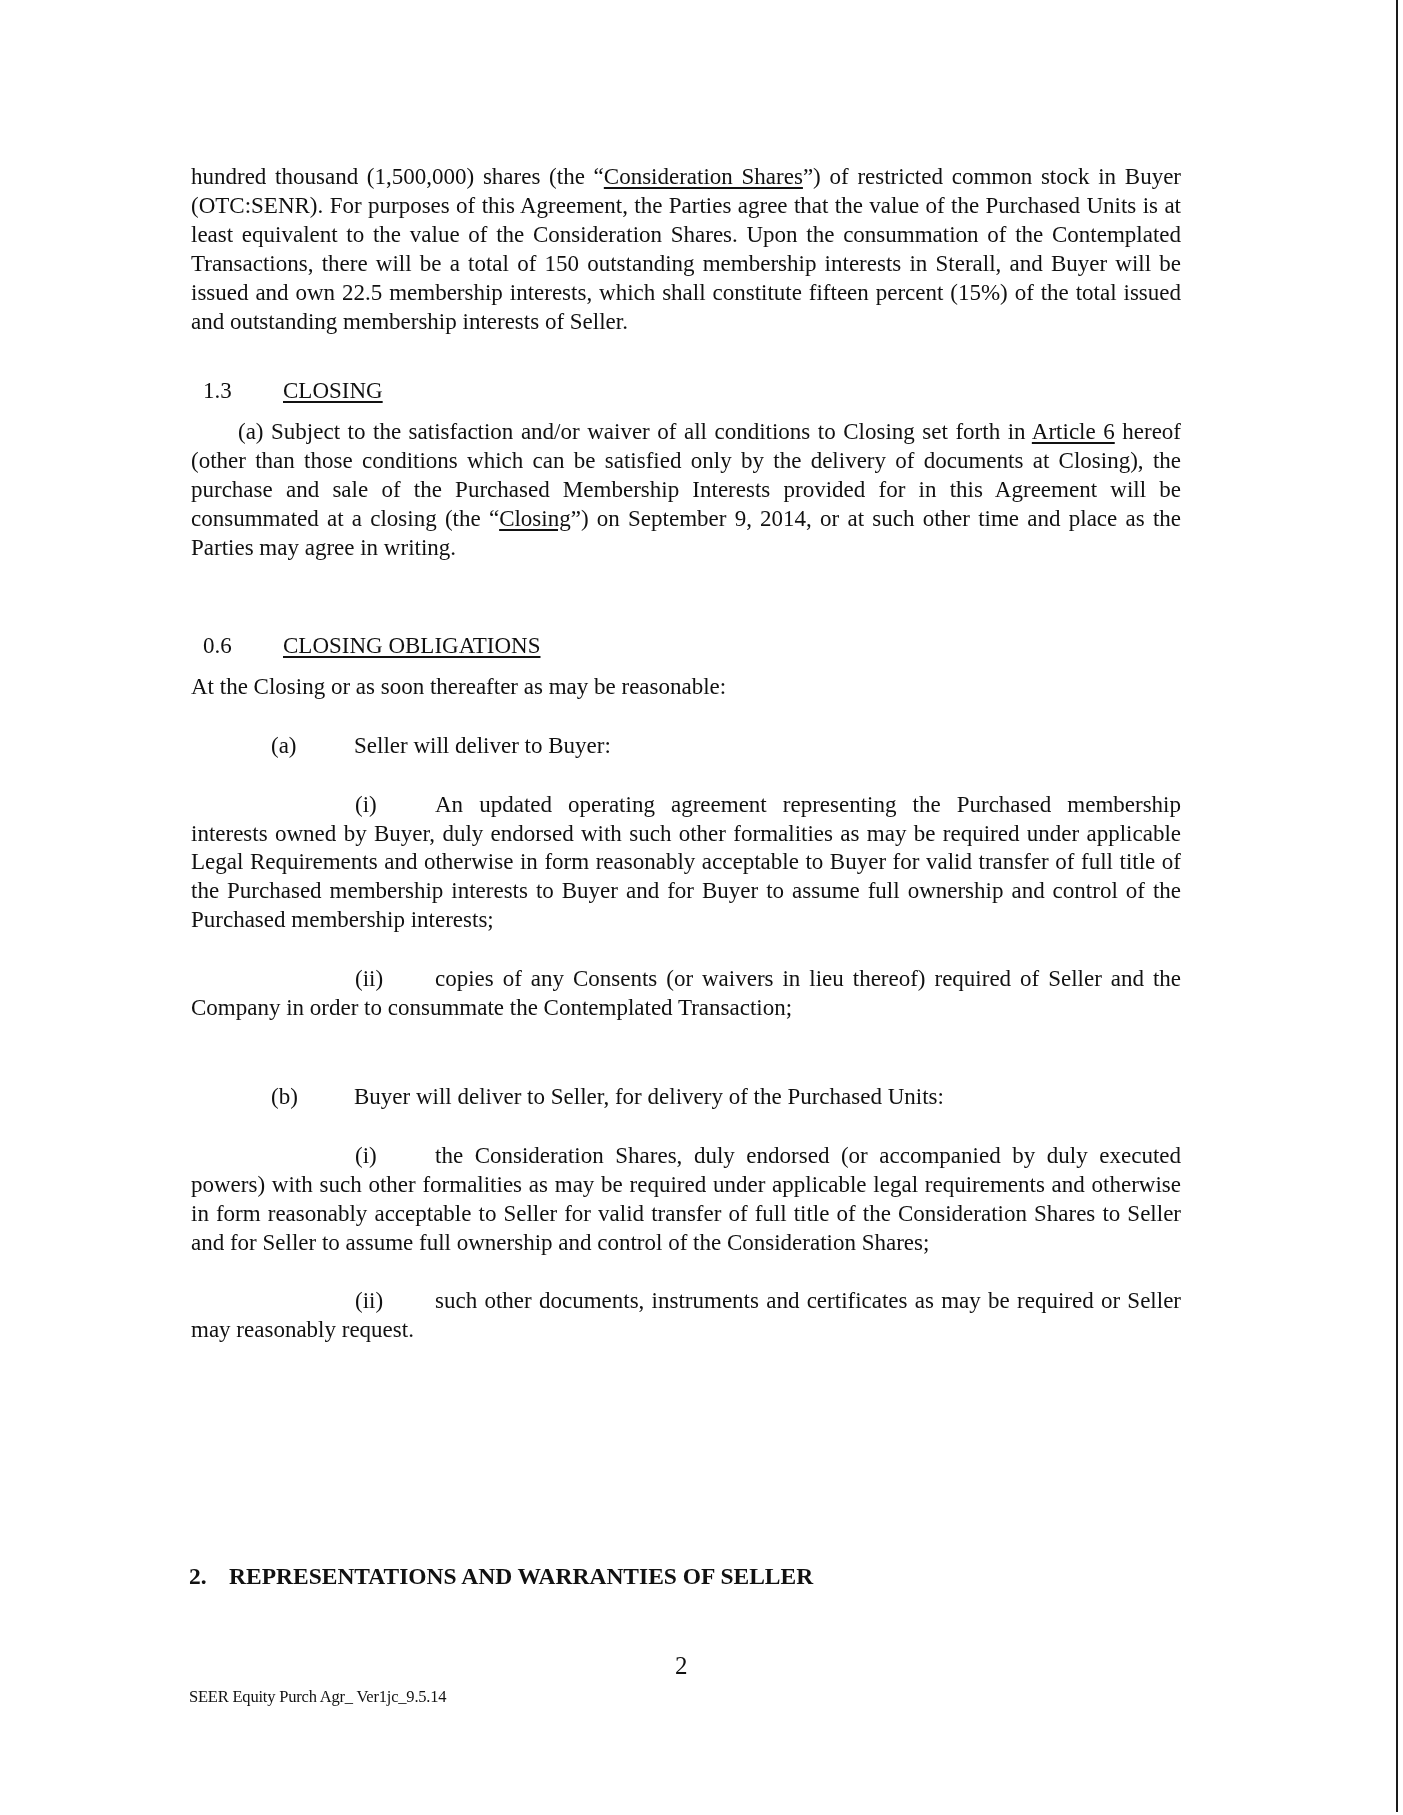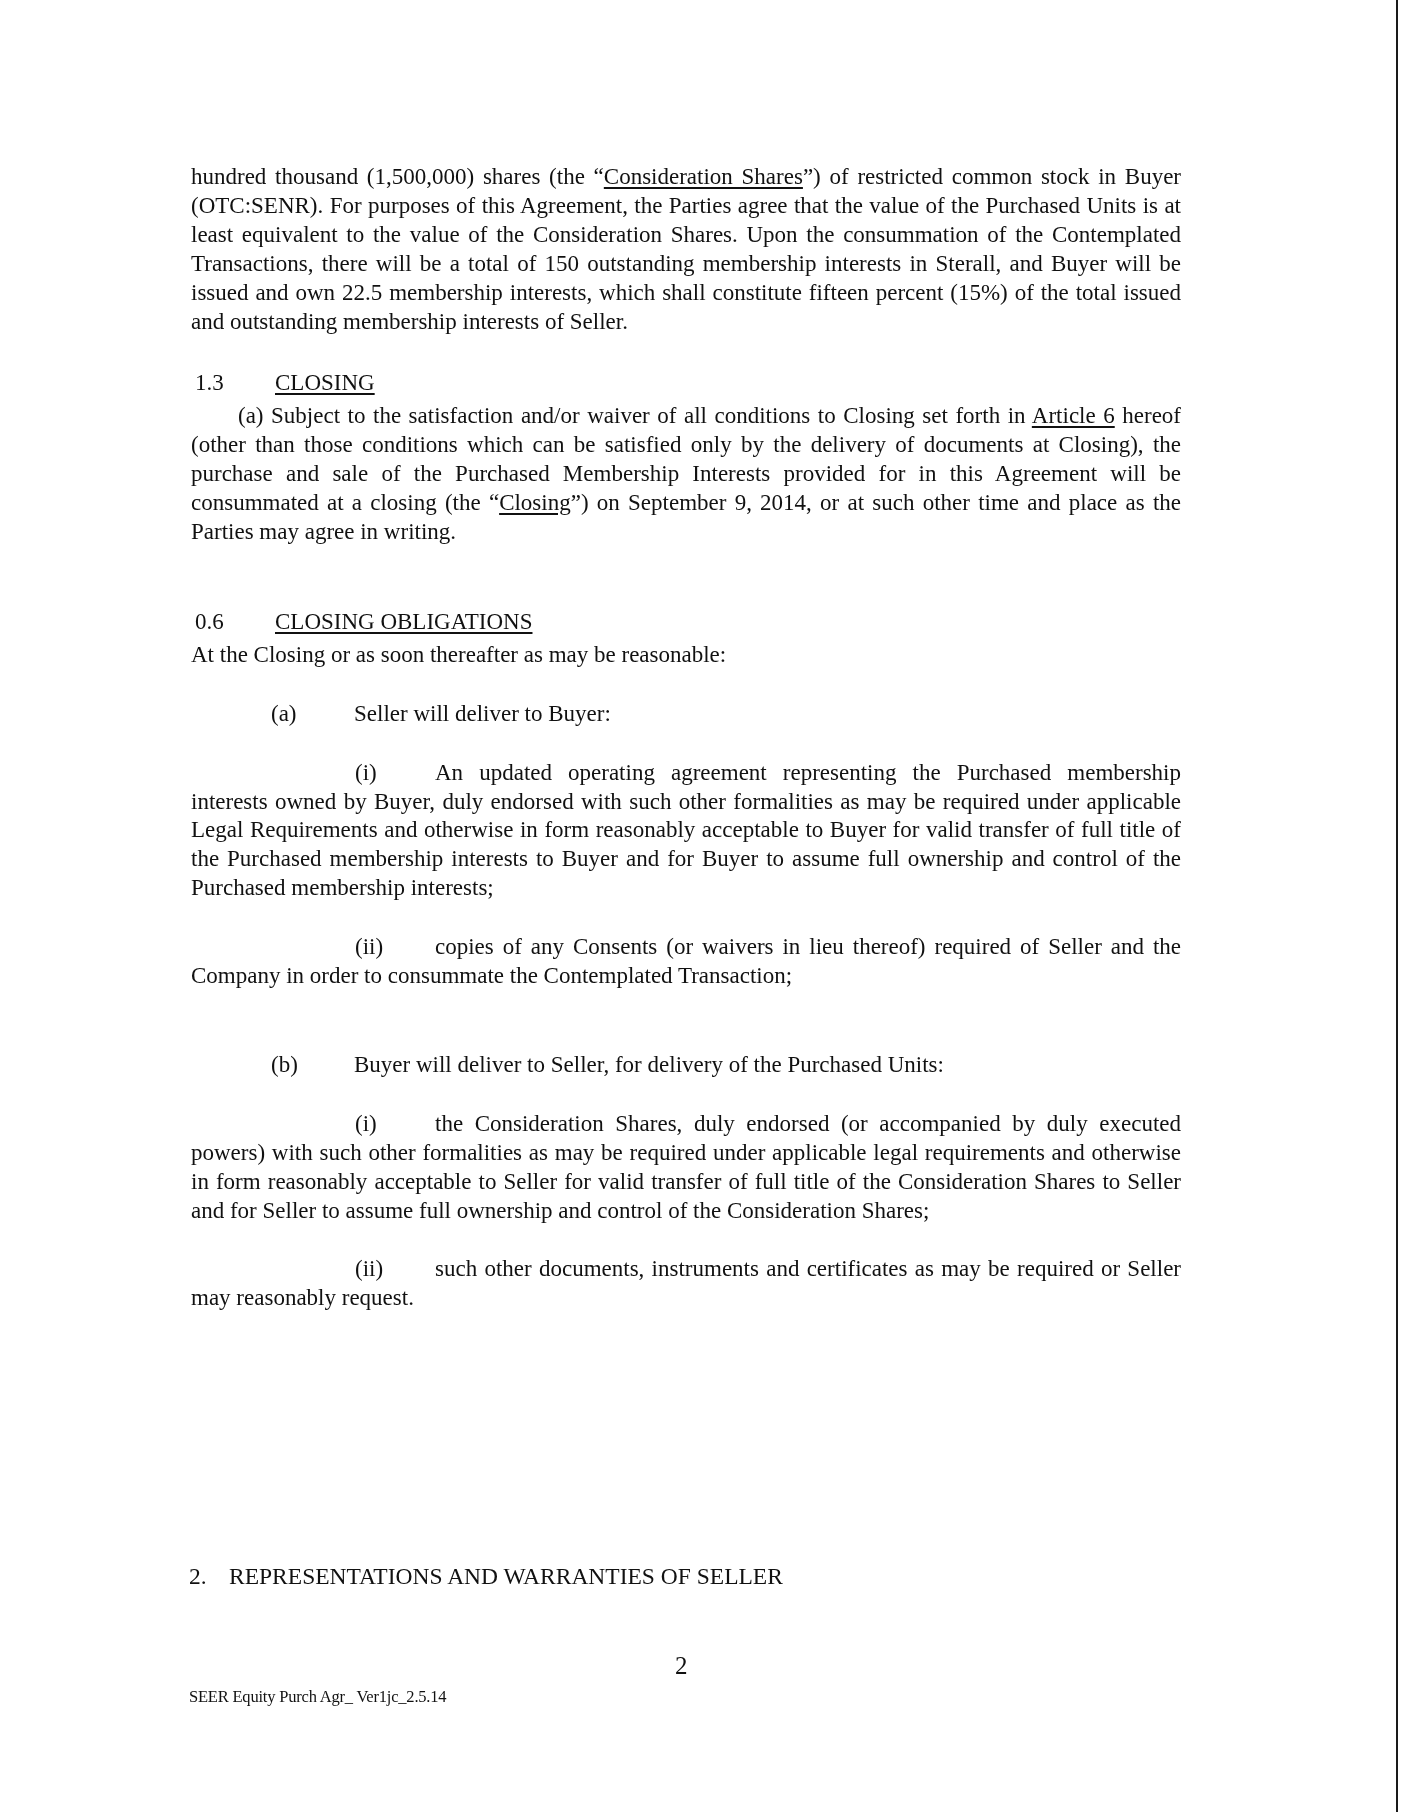--- a/index.html
+++ b/index.html
@@ -3,23 +3,23 @@
 <meta charset="utf-8">
 <style>
   html, body { margin:0; padding:0; }
   body { width:1403px; height:1815px; background:#ffffff; position:relative; overflow:hidden;
          font-family:"Liberation Serif", serif; color:#111; }
   .page-edge { position:absolute; left:1396px; top:0; width:2px; height:1812px; background:#1a1a1a; }
   .content { position:absolute; left:191px; top:163px; width:990px; font-size:23px; line-height:28.9px; }
   .p { margin:0; text-align:justify; }
   .indent { text-indent:47px; }
   .u { text-decoration:underline; text-underline-offset:3px; }
-  .heading { display:flex; margin:4px; }
+  .heading { display:flex; margin:12px; }
   .heading .num { width:80px; }
-  .bold { font-weight:normal; }
+  .bold { font-weight:bold; }
   .item { display:flex; margin:0; }
   .item .lbl { width:83px; padding-left:80px; box-sizing:content-box; }
   .sp-a { height:28px; }
   .sp-b { height:29px; }
   .sp-c { height:30px; }
   .page-num { position:absolute; left:675px; top:1652px; font-size:25px; }
   .footer { position:absolute; left:189px; top:1687px; font-size:16.5px; letter-spacing:-0.2px; }
   .h2 { position:absolute; left:189px; top:1563px; font-size:23.5px; margin:0; }
   .h2 .n { display:inline-block; width:40px; }
 </style>
@@ -64,13 +64,13 @@
   </p>
   <div class="sp-c"></div>
   <p class="p" style="text-indent:164px"><span style="display:inline-block;width:80px;text-indent:0">(i)</span><span>the Consideration Shares, duly endorsed (or accompanied by duly executed powers) with such other formalities as may be required under applicable legal requirements and otherwise in form reasonably acceptable to Seller for valid transfer of full title of the Consideration Shares to Seller and for Seller to assume full ownership and control of the Consideration Shares;</span></p>
   <div class="sp-c"></div>
   <p class="p" style="text-indent:164px"><span style="display:inline-block;width:80px;text-indent:0">(ii)</span><span>such other documents, instruments and certificates as may be required or Seller may reasonably request.</span></p>
 </div>
 
 <p class="h2 bold"><span class="n">2.</span><span>REPRESENTATIONS AND WARRANTIES OF SELLER</span></p>
 
 <div class="page-num">2</div>
-<div class="footer">SEER Equity Purch Agr_ Ver1jc_2.5.14</div>
+<div class="footer">SEER Equity Purch Agr_ Ver1jc_9.5.14</div>
 
 </body></html>

